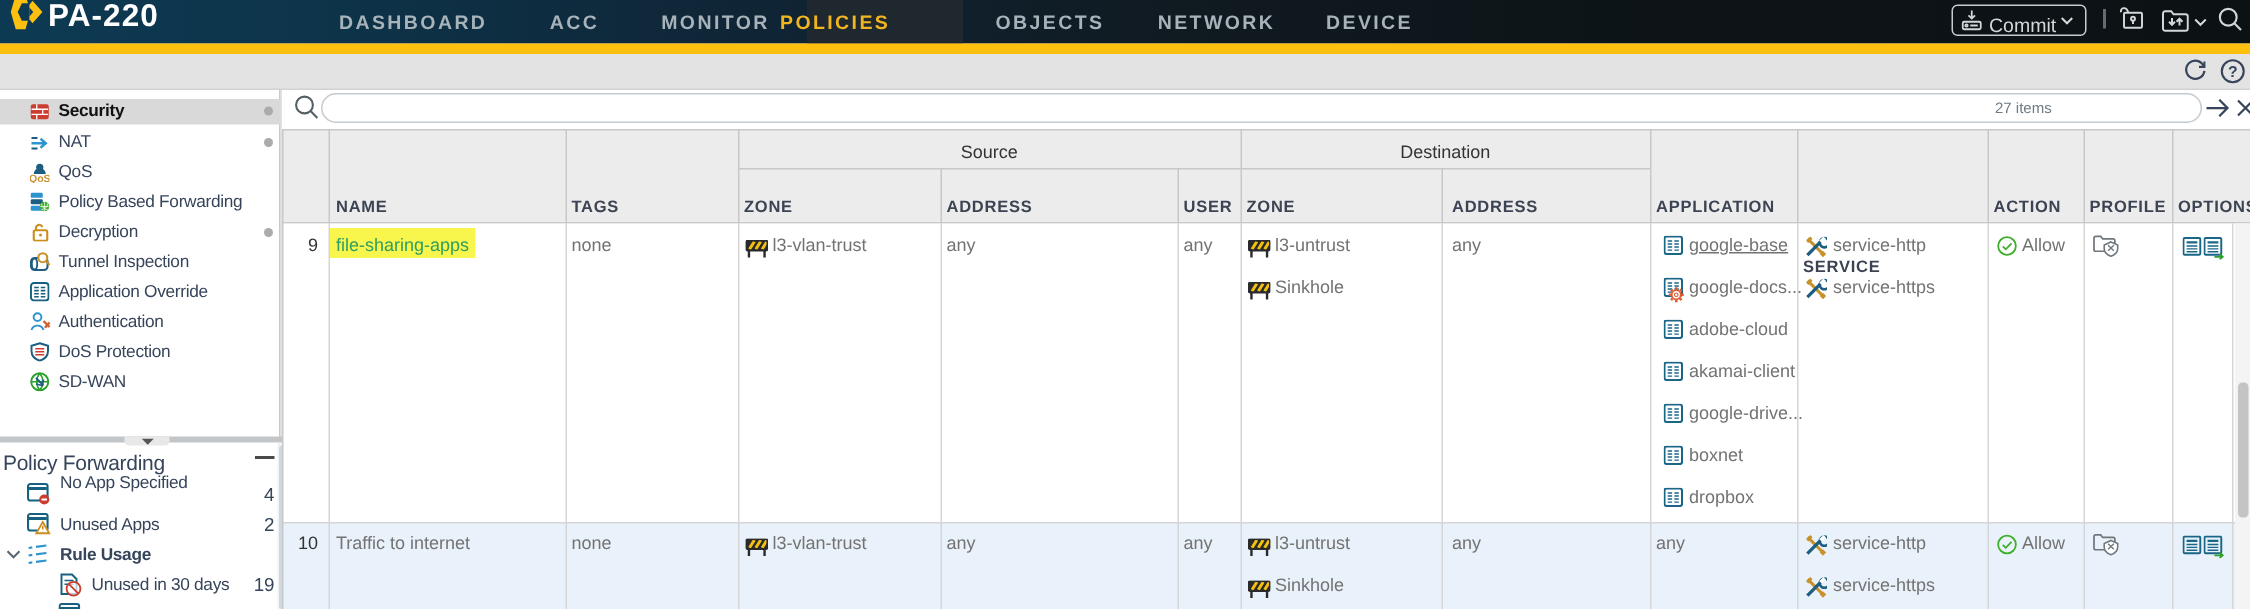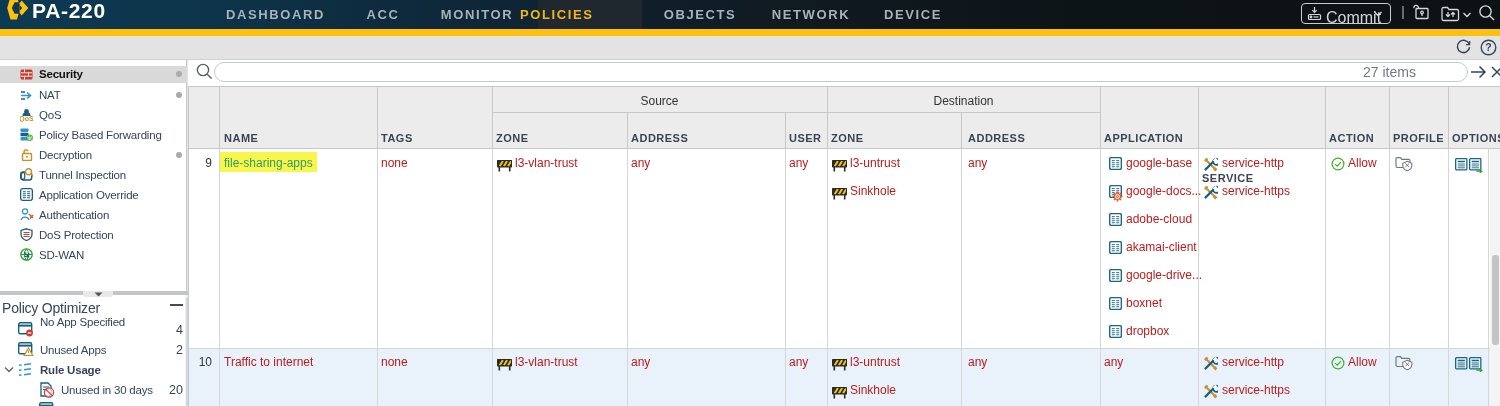--- a/index.html
+++ b/index.html
@@ -2,21 +2,21 @@
 <html><head>
 <meta charset="utf-8">
 <style>
   * { margin:0; padding:0; box-sizing:border-box; }
   html,body { width:1500px; height:406px; overflow:hidden; }
   body { font-family:"Liberation Sans", sans-serif; position:relative; background:#e3e3e3; }
   .abs { position:absolute; }
   .nav-item { position:absolute; top:0; height:29px; line-height:29px; color:#a7b2b9; font-size:13px; font-weight:700; letter-spacing:1.6px; }
   .hdr { position:absolute; color:#3c4453; font-size:11px; font-weight:700; letter-spacing:0.5px; }
   .vline { position:absolute; width:1px; background:#d6d6d6; }
-  .cellrow { position:absolute; height:28px; line-height:28px; font-size:12px; color:#b91c1c; white-space:nowrap; }
+  .cellrow { position:absolute; height:28px; line-height:28px; font-size:12px; color:#737373; white-space:nowrap; }
   .ico { position:absolute; }
   .sideitem { position:absolute; left:39px; font-size:11.5px; letter-spacing:-0.2px; color:#36455a; white-space:nowrap; height:20px; line-height:20px; }
 </style>
 </head>
 <body>
 
 <svg width="0" height="0" style="position:absolute">
   <defs>
     <symbol id="zoneicon" viewBox="0 0 15 12">
       <rect x="0.4" y="0.4" width="14.2" height="6.6" rx="1" fill="#2a2a2a"></rect>
@@ -86,21 +86,21 @@
 
 <div class="abs" style="left:1301px;top:3px;width:90px;height:21px;border:1.5px solid #c6ccd0;border-radius:4px;"></div>
 <svg class="abs" style="left:1307px;top:6px" width="15" height="15" viewBox="0 0 15 15">
   <g stroke="#d2d7da" stroke-width="1.2" fill="none">
     <path d="M7.5 1 V6 M5.3 4.2 L7.5 6.4 L9.7 4.2"></path>
     <rect x="1.5" y="8.5" width="12" height="5" rx="1"></rect>
     <circle cx="4" cy="11" r="0.8"></circle>
     <path d="M6.5 11 H11.5"></path>
   </g>
 </svg>
-<div class="abs" style="left:1326px;top:9px;color:#d2d7da;font-size:16px;">Commit</div>
+<div class="abs" style="left:1326px;top:9px;color:#d2d7da;font-size:13px;">Commit</div>
 <svg class="abs" style="left:1373px;top:10px" width="10" height="8" viewBox="0 0 10 8">
     <path d="M1.5 2 L5 5.5 L8.5 2" stroke="#d2d7da" stroke-width="1.4" fill="none"></path>
   </svg>
 <div class="abs" style="left:1402px;top:6px;width:1.5px;height:13px;background:#626c72;"></div>
 <svg class="abs" style="left:1412px;top:2px" width="18" height="18" viewBox="0 0 18 18">
   <g stroke="#d2d7da" stroke-width="1.3" fill="none">
     <rect x="4" y="6.5" width="12" height="10" rx="0.8"></rect>
     <path d="M6.8 6.3 C5.6 1.8, 1.2 3.2, 2 6.2"></path>
     <circle cx="10" cy="10.5" r="1.3"></circle>
     <path d="M10 11.5 V14"></path>
@@ -201,30 +201,30 @@
   <path d="M6.5 0.8 a9 9 0 0 0 0 11.4 M6.5 0.8 a9 9 0 0 1 0 11.4 M1 6.5 H12" stroke="#2ba02b" stroke-width="1" fill="none"></path>
   <path d="M4 4 L9 9 M9 5 L8 9 L4 8" stroke="#1c5d80" stroke-width="1.2" fill="none"></path>
 </svg>
 
 <div class="abs" style="left:0;top:291px;width:188px;height:4px;background:#c3c6c8;"></div>
 <div class="abs" style="left:83px;top:291px;width:30px;height:6px;background:#e8e8e8;border-radius:0 0 3px 3px;"></div>
 <svg class="abs" style="left:94px;top:292px" width="9" height="5" viewBox="0 0 9 5">
     <path d="M0.5 0.5 H8.5 L4.5 4.5 Z" fill="#555"></path>
   </svg>
 
-<div class="abs" style="left:2px;top:300px;font-size:14px;letter-spacing:-0.2px;color:#36455a;">Policy Optimizer</div>
+<div class="abs" style="left:2px;top:300px;font-size:14px;letter-spacing:-0.2px;color:#36455a;">Policy Forwarding</div>
 <div class="abs" style="left:170px;top:304px;width:12.6px;height:1.6px;background:#4a4a4a;"></div>
 
 <div class="sideitem" style="top:312px;left:40px;">No App Specified</div>
 <div class="sideitem" style="top:340px;left:40px;">Unused Apps</div>
 <div class="sideitem" style="top:360px;left:40px;font-weight:bold;">Rule Usage</div>
 <div class="sideitem" style="top:380px;left:61px;">Unused in 30 days</div>
 <div class="abs" style="left:160px;top:320px;width:23px;text-align:right;font-size:12.5px;color:#36455a;height:20px;line-height:20px;">4</div>
 <div class="abs" style="left:160px;top:340px;width:23px;text-align:right;font-size:12.5px;color:#36455a;height:20px;line-height:20px;">2</div>
-<div class="abs" style="left:160px;top:380px;width:23px;text-align:right;font-size:12.5px;color:#36455a;height:20px;line-height:20px;">20</div>
+<div class="abs" style="left:160px;top:380px;width:23px;text-align:right;font-size:12.5px;color:#36455a;height:20px;line-height:20px;">19</div>
 
 <svg class="ico" style="left:4px;top:366px" width="10" height="7" viewBox="0 0 10 7">
     <path d="M1 1.5 L5 5.5 L9 1.5" stroke="#5a6872" stroke-width="1.4" fill="none"></path>
   </svg>
 
 <svg class="ico" style="left:18px;top:322px" width="16" height="15" viewBox="0 0 16 15">
   <rect x="0.7" y="0.7" width="13" height="11" rx="1.5" fill="none" stroke="#16617f" stroke-width="1.4"></rect>
   <path d="M1 3.6 H13.2" stroke="#16617f" stroke-width="2"></path>
   <circle cx="11.5" cy="11" r="3.4" fill="#cb3c31"></circle>
   <path d="M9.7 11 H13.3" stroke="#fff" stroke-width="1.2"></path>
@@ -255,21 +255,21 @@
 
 <div class="abs" style="left:185px;top:295px;width:5px;height:111px;background:#f2f2f2;"></div>
 <div class="abs" style="left:185.5px;top:297px;width:4px;height:109px;border-radius:2px;background:#ccd8e3;"></div>
 
 <div class="abs" style="left:188px;top:60px;width:1312px;height:26px;background:#fff;"></div>
 <svg class="abs" style="left:196px;top:63px" width="17" height="17" viewBox="0 0 17 17">
   <circle cx="7" cy="7" r="5.6" fill="none" stroke="#555f66" stroke-width="1.4"></circle>
   <path d="M11.2 11.2 L15.6 15.6" stroke="#555f66" stroke-width="1.4"></path>
 </svg>
 <div class="abs" style="left:214px;top:62px;width:1254px;height:20px;border:1px solid #c3cbd0;border-radius:10px;background:#fff;"></div>
-<div class="abs" style="left:1330px;top:63px;width:119px;text-align:center;font-size:14px;color:#6d7b85;height:19px;line-height:19px;">27 items</div>
+<div class="abs" style="left:1330px;top:63px;width:119px;text-align:left;font-size:10px;color:#6d7b85;height:19px;line-height:19px;">27 items</div>
 <svg class="abs" style="left:1470px;top:64px" width="17" height="16" viewBox="0 0 17 16">
   <path d="M1 8 H15 M9.5 2.5 L15 8 L9.5 13.5" stroke="#36455a" stroke-width="1.5" fill="none"></path>
 </svg>
 <svg class="abs" style="left:1490px;top:65px" width="14" height="14" viewBox="0 0 14 14">
   <path d="M2 2 L12 12 M12 2 L2 12" stroke="#36455a" stroke-width="1.5"></path>
 </svg>
 
 <div class="abs" style="left:188px;top:86px;width:1312px;height:63px;background:#ececec;border-top:1px solid #c8c8c8;border-bottom:1px solid #c8c8c8;"></div>
 
 <div class="abs" style="left:188px;top:149px;width:1312px;height:199px;background:#fff;"></div>
@@ -339,21 +339,21 @@
 <div class="cellrow" style="left:850px;top:149px;">l3-untrust</div>
 <svg class="ico" style="left:832px;top:188px" width="15" height="12">
     <use href="#zoneicon"></use>
   </svg>
 <div class="cellrow" style="left:850px;top:177px;">Sinkhole</div>
 <div class="cellrow" style="left:968px;top:149px;">any</div>
 
 <svg class="ico" style="left:1109px;top:157px" width="13" height="13">
     <use href="#appicon"></use>
   </svg>
-<div class="cellrow" style="left:1126px;top:149px;">google-base</div>
+<div class="cellrow" style="left:1126px;top:149px;text-decoration:underline;">google-base</div>
 <svg class="ico" style="left:1109px;top:185px" width="13" height="13">
     <use href="#appicon"></use>
   </svg>
 <svg class="ico" style="left:1112px;top:191px" width="11" height="11">
     <use href="#gearicon"></use>
   </svg>
 <div class="cellrow" style="left:1126px;top:177px;">google-docs...</div>
 <svg class="ico" style="left:1109px;top:213px" width="13" height="13">
     <use href="#appicon"></use>
   </svg>

